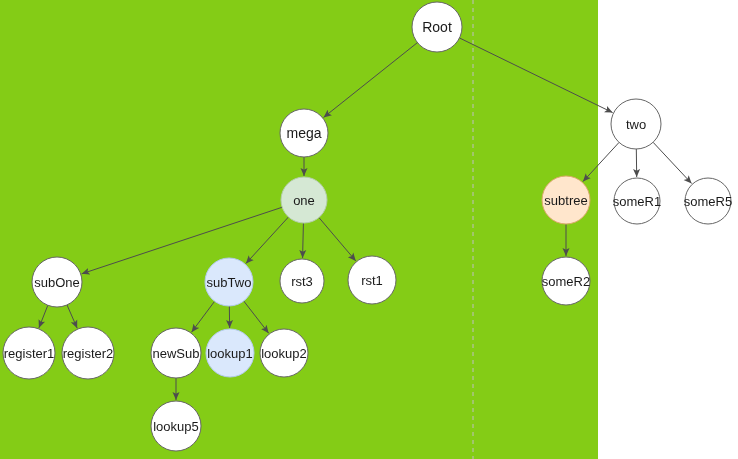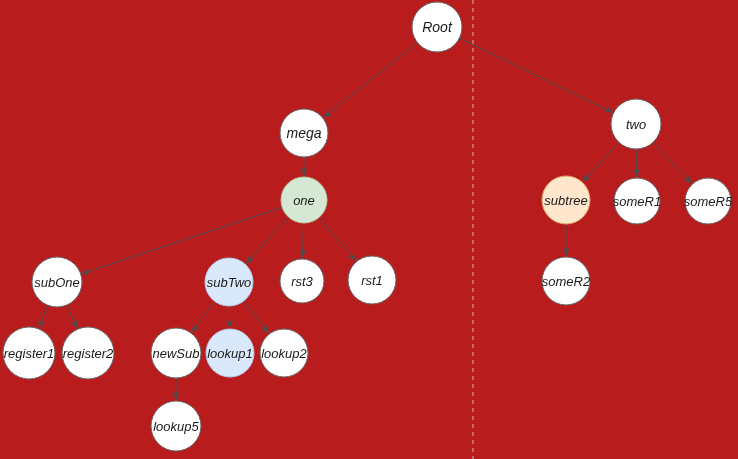--- a/index.html
+++ b/index.html
@@ -6,24 +6,23 @@
     margin: 0;
     padding: 0;
     background: #ffffff;
     width: 738px;
     height: 459px;
     overflow: hidden;
     font-family: "Liberation Sans", sans-serif;
   }
   .canvas-wrap {
     position: relative;
-    width: 738px;
+    width: 598px;
     height: 459px;
-    background: #b91c1c;
-    font-style: italic;
+    background: #84cc16;
   }
   svg {
     display: block;
   }
   .node-circle {
     stroke-width: 1;
   }
   .node-label {
     fill: #1a1a1a;
     text-anchor: middle;

